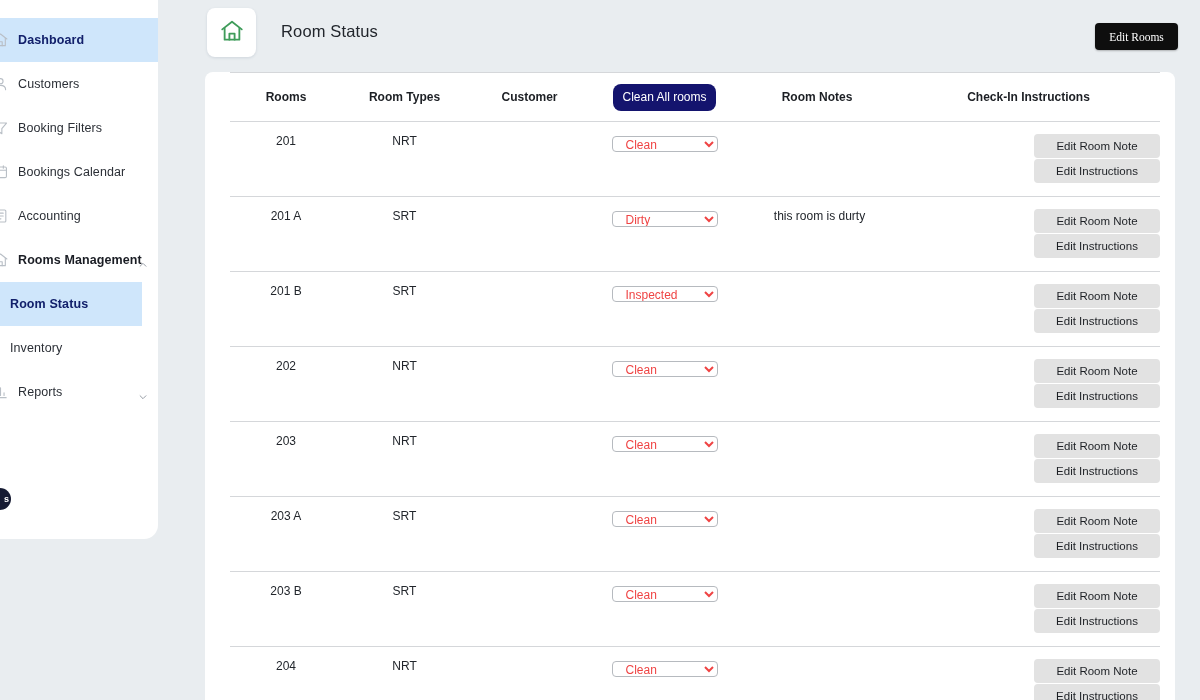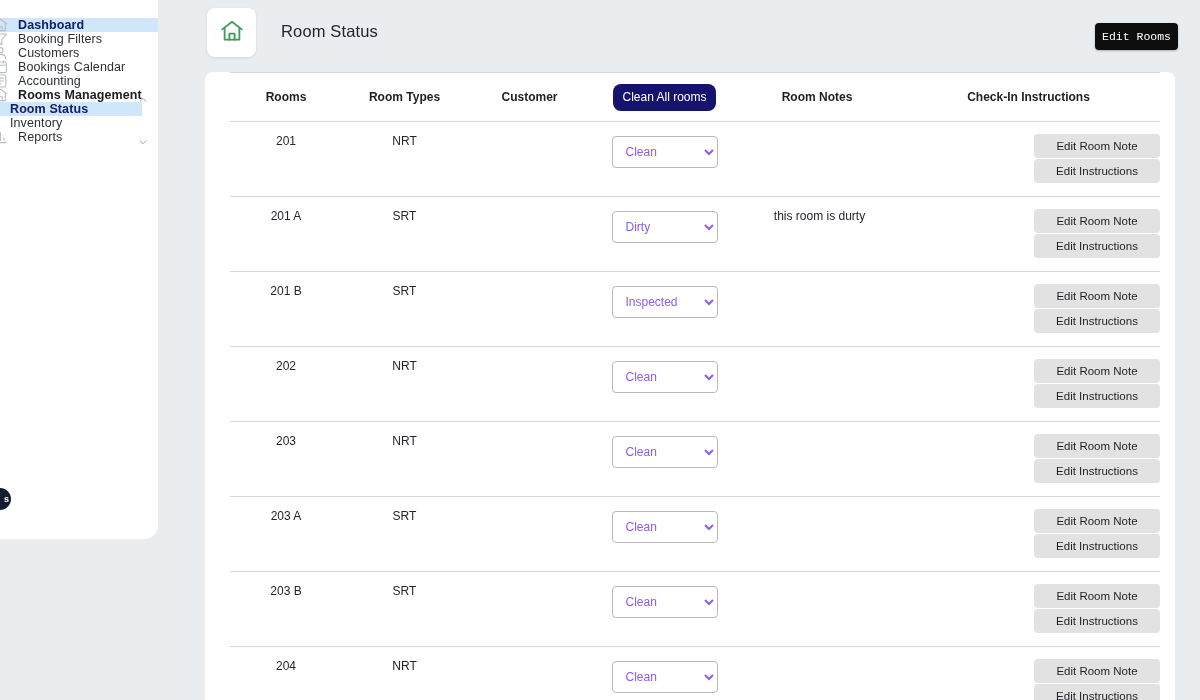--- a/index.html
+++ b/index.html
@@ -24,21 +24,21 @@
     background: #ffffff;
     border-bottom-right-radius: 14px;
     overflow: hidden;
     z-index: 5;
   }
   .nav-list { padding-top: 18px; }
   .nav-item {
     position: relative;
     display: flex;
     align-items: center;
-    height: 14px;
+    height: 44px;
     padding-left: 18px;
     cursor: pointer;
     white-space: nowrap;
   }
   .nav-item .nav-ico {
     position: absolute;
     left: -8px;
     top: 50%;
     transform: translateY(-50%);
     width: 17px; height: 17px;
@@ -105,21 +105,21 @@
   }
   #edit-rooms {
     position: absolute;
     left: 1095px; top: 23px;
     width: 83px; height: 27px;
     background: #0e0e0e;
     color: #ffffff;
     border: none;
     border-radius: 4px;
     font-size: 11.5px;
-    font-family: Liberation Mono, monospace;
+    font-family: Liberation Serif, serif;
     cursor: pointer;
     box-shadow: 0 1px 2px rgba(0,0,0,.25);
   }
 
   
   #card {
     position: absolute;
     left: 205px; top: 72px;
     width: 970px; height: 640px;
     background: #ffffff;
@@ -171,24 +171,24 @@
     font-size: 12px;
     font-family: "Liberation Sans", sans-serif;
     padding: 7px 9px 8px 9px;
     cursor: pointer;
     line-height: 1;
     white-space: nowrap;
   }
 
   .status-select {
     width: 106px;
-    height: 32px;
+    height: 16px;
     font-size: 12px;
     font-family: "Liberation Sans", sans-serif;
-    color: #8b5cf6;
+    color: #ef4444;
     background: #ffffff;
     border: 1px solid #b6babf;
     border-radius: 4px;
     padding: 0 4px 0 9px;
     cursor: pointer;
     margin-top: 2px;
     -webkit-appearance: auto;
   }
 
   td.col-notes {
@@ -233,33 +233,33 @@
               <path d="M3 10.5 12 3.5l9 7"></path>
               <path d="M5.2 9.6V20h13.6V9.6"></path>
               <path d="M9.6 20v-5.6h4.8V20"></path>
             </svg>
           </span>
           <span class="nav-label">Dashboard</span>
         </div>
         <div class="nav-item">
           <span class="nav-ico">
             <svg viewBox="0 0 24 24" fill="none" stroke="currentColor" stroke-width="1.6" stroke-linecap="round" stroke-linejoin="round">
-              <path d="M3.5 5h17l-6.6 7.8V20l-3.8-2.4v-4.8z"></path>
-            </svg>
-          </span>
-          <span class="nav-label">Booking Filters</span>
-        </div>
-        <div class="nav-item">
-          <span class="nav-ico">
-            <svg viewBox="0 0 24 24" fill="none" stroke="currentColor" stroke-width="1.6" stroke-linecap="round" stroke-linejoin="round">
               <circle cx="12" cy="8" r="3.6"></circle>
               <path d="M4.8 20c0-3.8 3.2-6 7.2-6s7.2 2.2 7.2 6"></path>
             </svg>
           </span>
           <span class="nav-label">Customers</span>
+        </div>
+        <div class="nav-item">
+          <span class="nav-ico">
+            <svg viewBox="0 0 24 24" fill="none" stroke="currentColor" stroke-width="1.6" stroke-linecap="round" stroke-linejoin="round">
+              <path d="M3.5 5h17l-6.6 7.8V20l-3.8-2.4v-4.8z"></path>
+            </svg>
+          </span>
+          <span class="nav-label">Booking Filters</span>
         </div>
         <div class="nav-item">
           <span class="nav-ico">
             <svg viewBox="0 0 24 24" fill="none" stroke="currentColor" stroke-width="1.6" stroke-linecap="round" stroke-linejoin="round">
               <rect x="3.6" y="5" width="16.8" height="15" rx="2"></rect>
               <path d="M3.6 9.6h16.8M8 3.4v3.2M16 3.4v3.2"></path>
             </svg>
           </span>
           <span class="nav-label">Bookings Calendar</span>
         </div>

